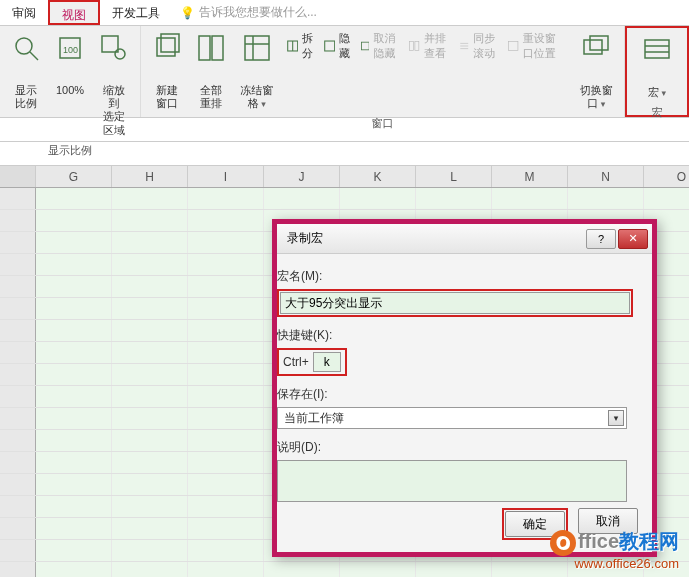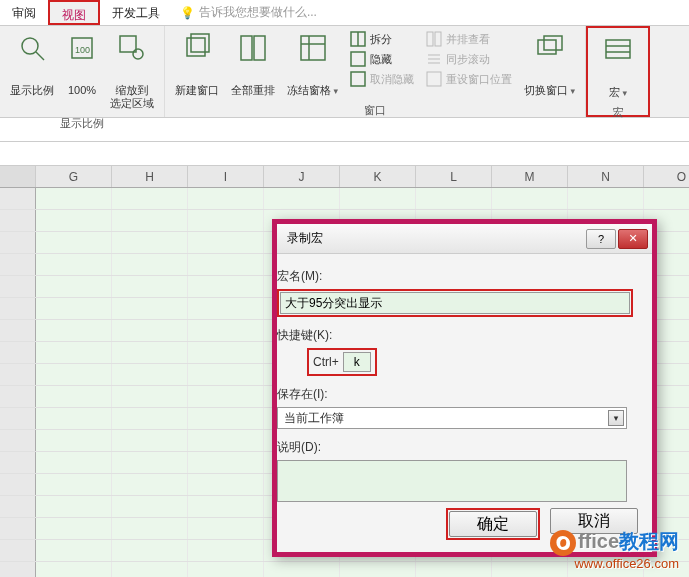--- a/index.html
+++ b/index.html
@@ -14,21 +14,21 @@
     
     
     .ribbon { display: flex; height: 92px; background: #f0f0f0; border-bottom: 1px solid #ccc; }
     .group { padding: 2px 4px 2px 4px; border-right: 1px solid #ddd; display: flex; flex-direction: column; justify-content: space-between; }
     .group-btns { display: flex; align-items: flex-start; flex: 1; }
     .group-label { text-align: center; font-size: 11px; color: #555; padding: 2px 0; }
     .big-btn { display: flex; flex-direction: column; align-items: center; padding: 4px 6px; gap: 20px; font-size: 11px; color: #333; cursor: pointer; }
     .big-btn .icon { width: 32px; height: 32px; }
     .big-btn .lbl { text-align: center; line-height: 1.2; white-space: pre-line; }
     .big-btn.dropdown .lbl::after { content: " ▾"; color: #666; font-size: 9px; }
-    .small-list { display: flex; flex-direction: column; padding: 2px 4px; gap: 2px; }
+    .small-list { display: flex; flex-direction: row; padding: 2px 4px; gap: 2px; }
     .small-btn { display: flex; align-items: center; gap: 4px; font-size: 11px; color: #333; padding: 1px 2px; cursor: pointer; }
     .small-btn.disabled { color: #aaa; }
     .small-btn .mini { width: 16px; height: 16px; }
     .highlight-box { border: 2px solid #d02020; }
     
     
     .formula-bar { height: 24px; border-bottom: 1px solid #ccc; background: #fff; }
     .sheet { position: relative; }
     .col-headers { display: flex; height: 22px; background: #e8e8e8; border-bottom: 1px solid #aaa; }
     .col-h { flex: 0 0 76px; border-right: 1px solid #ccc; text-align: center; font-size: 12px; color: #555; line-height: 22px; }
@@ -45,23 +45,23 @@
     .wbtn { width: 30px; height: 20px; border: 1px solid #999; border-radius: 2px; display: flex; align-items: center; justify-content: center; font-size: 11px; background: linear-gradient(#f8f8f8,#ddd); cursor: pointer; }
     .wbtn.close { background: linear-gradient(#e07070,#c03030); color: #fff; border-color: #a02020; }
     .dlg-body { padding: 10px 0; font-size: 12px; color: #333; }
     .field-label { margin: 4px 0 4px 0; }
     .text-input { width: 350px; height: 22px; border: 1px solid #999; padding: 2px 4px; font-size: 12px; background: #e6f4e6; }
     .text-input.small { width: 28px; height: 20px; text-align: center; }
     .combo { width: 350px; height: 22px; border: 1px solid #999; background: #fff; display: flex; align-items: center; justify-content: space-between; padding: 0 2px 0 6px; font-size: 12px; }
     .combo .arrow { width: 16px; height: 16px; border: 1px solid #888; background: linear-gradient(#f4f4f4,#ddd); text-align: center; line-height: 14px; font-size: 9px; }
     .textarea { width: 350px; height: 42px; border: 1px solid #999; background: #e6f4e6; }
     .dlg-footer { position: absolute; bottom: 12px; right: 14px; display: flex; gap: 10px; }
-    .btn { width: 88px; height: 26px; border: 1px solid #888; background: linear-gradient(#f8f8f8,#e4e4e4); font-size: 16px; cursor: pointer; border-radius: 2px; }
+    .btn { width: 60px; height: 26px; border: 1px solid #888; background: linear-gradient(#f8f8f8,#e4e4e4); font-size: 12px; cursor: pointer; border-radius: 2px; }
     .red-box { border: 2px solid #d02020; display: inline-block; padding: 1px; }
-    .shortcut-row { display: flex; align-items: center; gap: 4px; margin-left: 30px; }
+    .shortcut-row { display: flex; align-items: center; gap: 4px; }
     
     
     .watermark { position: absolute; bottom: 6px; right: 10px; font-size: 20px; font-weight: bold; color: #888; text-shadow: 1px 1px 0 #fff; }
     .watermark .o { display: inline-block; width: 26px; height: 26px; background: #e66a1f; border-radius: 50%; color: #fff; text-align: center; line-height: 26px; font-size: 18px; margin-right: 2px; vertical-align: middle; }
     .watermark .blue { color: #1976d2; }
     .watermark .url { display: block; font-size: 13px; color: #c2410c; font-weight: normal; text-align: right; }
     
     
     .ic { stroke: #4a7a4a; fill: none; stroke-width: 1.5; }
   </style>

